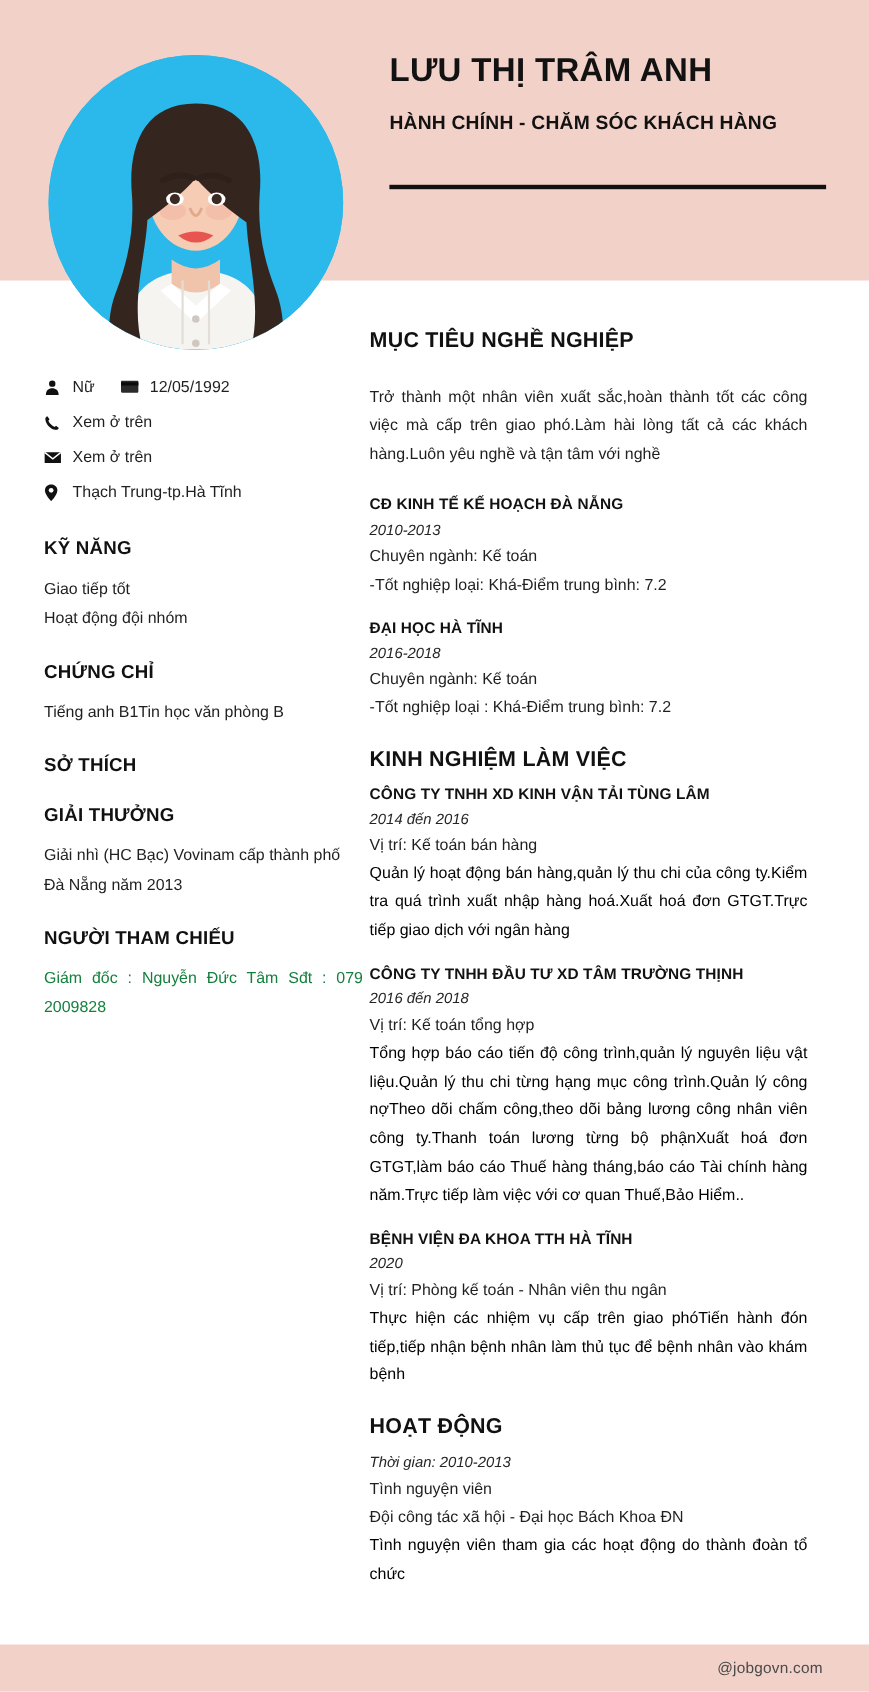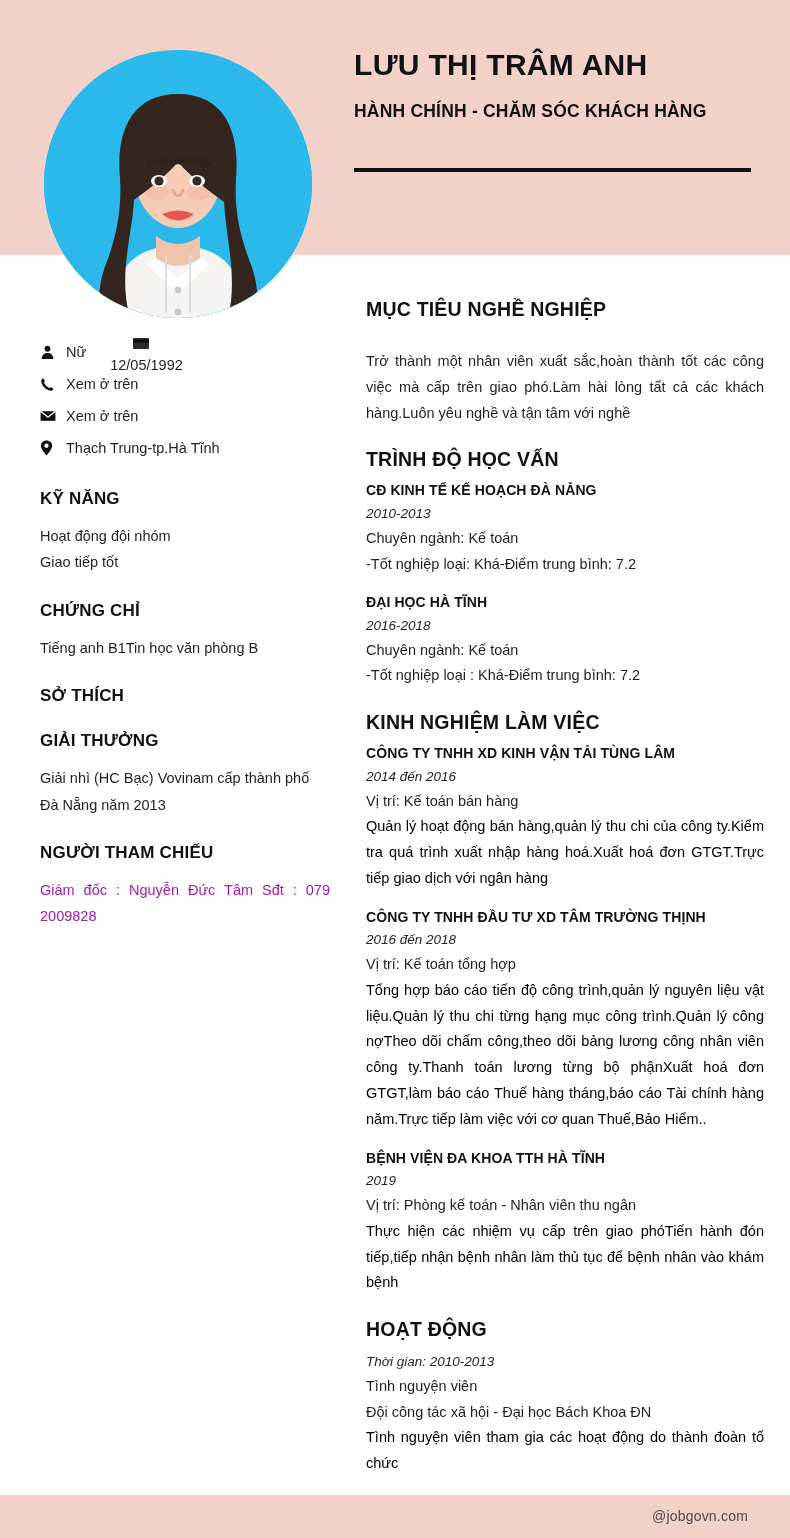--- a/index.html
+++ b/index.html
@@ -96,47 +96,47 @@
     display: flex;
     align-items: center;
     justify-content: flex-start;
   }
   .contact-ico svg { display: block; }
   .contact-txt {
     font-size: 14.5px;
     color: #1f1f1f;
     white-space: nowrap;
   }
-  .contact-row .pair2 { margin-left: 24px; display: flex; align-items: center; flex-direction: column; }
+  .contact-row .pair2 { margin-left: 24px; display: flex; align-items: center; }
   .contact-row .pair2 .contact-ico { width: 26px; flex: 0 0 26px; }
 
   .sec { margin-top: 25px; }
   .sec-title {
     font-size: 17px;
     font-weight: 700;
     letter-spacing: 0.2px;
     color: #111111;
     margin-bottom: 14px;
   }
   .sec-line {
     font-size: 14.5px;
     line-height: 1.82;
     color: #1f1f1f;
   }
   .sec-just {
     font-size: 14.5px;
     line-height: 1.82;
-    color: #a21caf;
+    color: #15803d;
     text-align: justify;
   }
 
   
   .right-col {
     position: absolute;
-    left: 366px; top: 298px;
+    left: 336px; top: 298px;
     width: 398px;
   }
   .r-sec-title {
     font-size: 19.5px;
     font-weight: 700;
     letter-spacing: 0.2px;
     color: #111111;
     margin-bottom: 9px;
   }
   .r-para {
@@ -266,22 +266,22 @@
               <path d="M6.5 0.5 C2.9 0.5 0.5 3 0.5 6.2 C0.5 10.2 6.5 16.5 6.5 16.5 C6.5 16.5 12.5 10.2 12.5 6.2 C12.5 3 10.1 0.5 6.5 0.5 Z" fill="#111"></path>
               <circle cx="6.5" cy="6.1" r="2.3" fill="#fff"></circle>
             </svg>
         </span>
         <span class="contact-txt">Thạch Trung-tp.Hà Tĩnh</span>
       </div>
     </div>
 
     <div class="sec">
       <div class="sec-title">KỸ NĂNG</div>
+      <div class="sec-line">Giao tiếp tốt</div>
       <div class="sec-line">Hoạt động đội nhóm</div>
-      <div class="sec-line">Giao tiếp tốt</div>
     </div>
 
     <div class="sec">
       <div class="sec-title">CHỨNG CHỈ</div>
       <div class="sec-line">Tiếng anh B1Tin học văn phòng B</div>
     </div>
 
     <div class="sec">
       <div class="sec-title">SỞ THÍCH</div>
     </div>
@@ -299,21 +299,20 @@
   </div>
 
   <div class="right-col">
 
     <div>
       <div class="r-sec-title">MỤC TIÊU NGHỀ NGHIỆP</div>
       <div class="r-para">Trở thành một nhân viên xuất sắc,hoàn thành tốt các công việc mà cấp trên giao phó.Làm hài lòng tất cả các khách hàng.Luôn yêu nghề và tận tâm với nghề</div>
     </div>
 
     <div class="block-gap">
-      <div class="r-sec-title">TRÌNH ĐỘ HỌC VẤN</div>
 
       <div class="entry">
         <div class="e-org">CĐ KINH TẾ KẾ HOẠCH ĐÀ NẴNG</div>
         <div class="e-date">2010-2013</div>
         <div class="e-line">Chuyên ngành: Kế toán</div>
         <div class="e-line">-Tốt nghiệp loại: Khá-Điểm trung bình: 7.2</div>
       </div>
 
       <div class="entry">
         <div class="e-org">ĐẠI HỌC HÀ TĨNH</div>
@@ -335,21 +334,21 @@
 
       <div class="entry">
         <div class="e-org">CÔNG TY TNHH ĐẦU TƯ XD TÂM TRƯỜNG THỊNH</div>
         <div class="e-date">2016 đến 2018</div>
         <div class="e-line">Vị trí: Kế toán tổng hợp</div>
         <div class="e-desc">Tổng hợp báo cáo tiến độ công trình,quản lý nguyên liệu vật liệu.Quản lý thu chi từng hạng mục công trình.Quản lý công nợTheo dõi chấm công,theo dõi bảng lương công  nhân viên công ty.Thanh toán lương từng bộ phậnXuất hoá đơn GTGT,làm báo cáo Thuế hàng tháng,báo cáo Tài chính hàng năm.Trực tiếp làm việc với cơ quan Thuế,Bảo Hiểm..</div>
       </div>
 
       <div class="entry">
         <div class="e-org">BỆNH VIỆN ĐA KHOA TTH HÀ TĨNH</div>
-        <div class="e-date">2019</div>
+        <div class="e-date">2020</div>
         <div class="e-line">Vị trí: Phòng kế toán - Nhân viên thu ngân</div>
         <div class="e-desc">Thực hiện các nhiệm vụ cấp trên giao phóTiến hành đón tiếp,tiếp nhận bệnh nhân làm thủ tục để bệnh nhân vào khám bệnh</div>
       </div>
     </div>
 
     <div class="block-gap">
       <div class="r-sec-title">HOẠT ĐỘNG</div>
       <div class="e-date">Thời gian: 2010-2013</div>
       <div class="e-line">Tình nguyện viên</div>
       <div class="e-line">Đội công tác xã hội - Đại học Bách Khoa ĐN</div>

